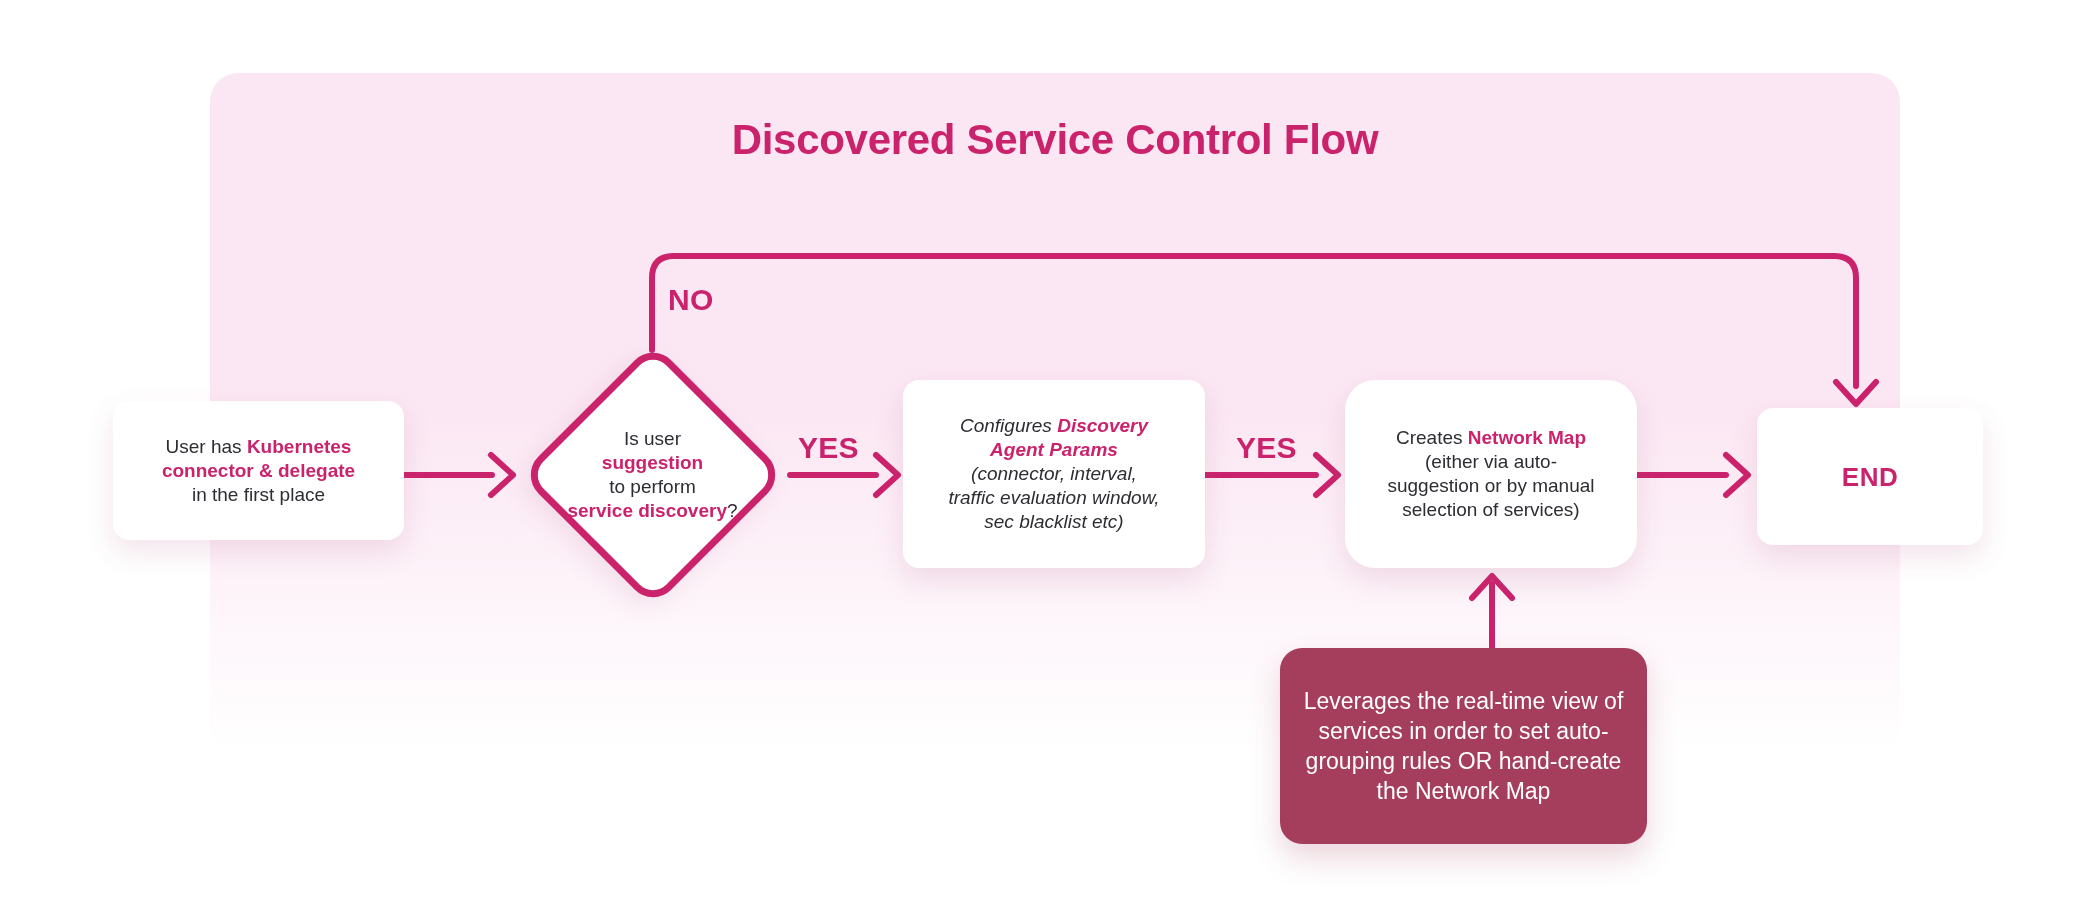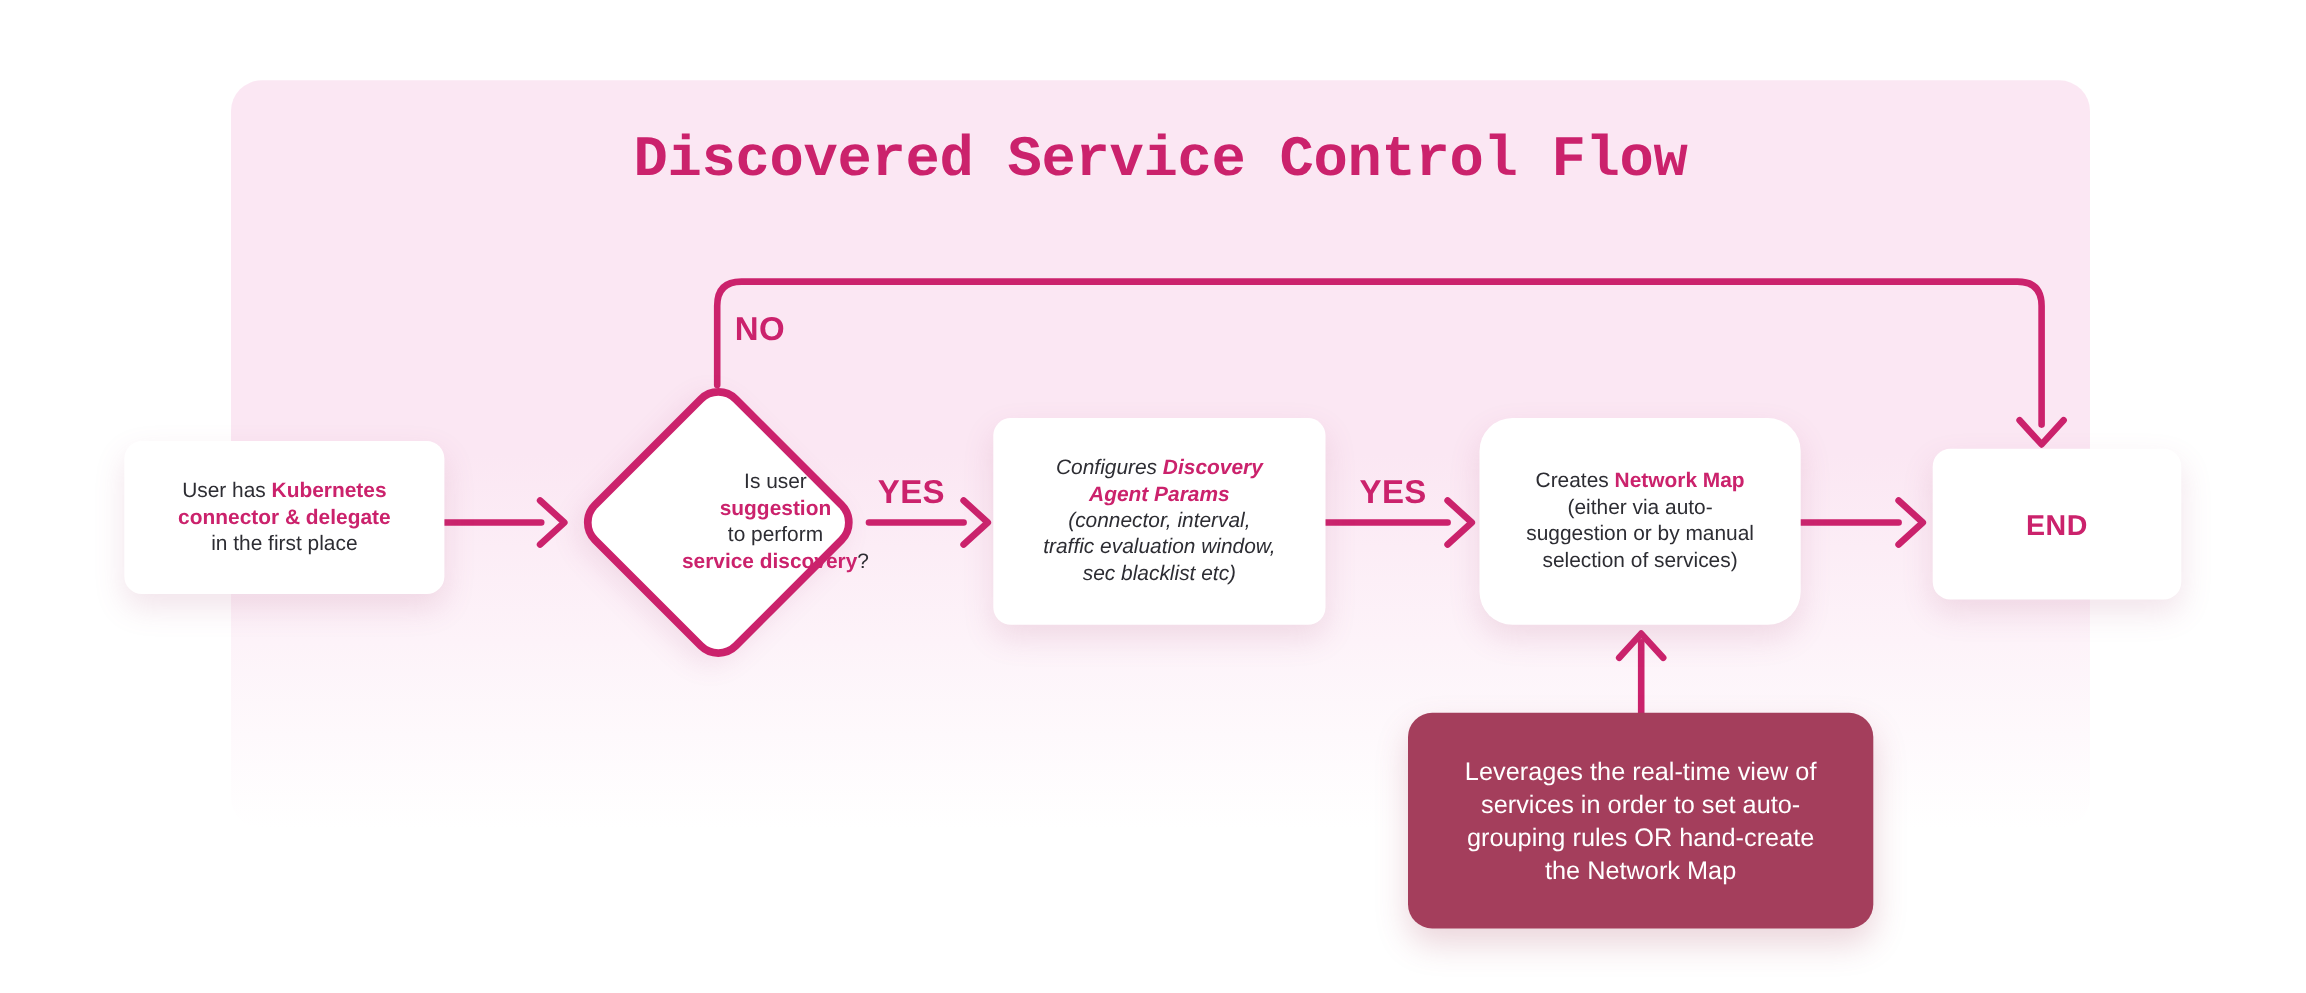--- a/index.html
+++ b/index.html
@@ -13,47 +13,47 @@
   *{margin:0;padding:0;box-sizing:border-box;}
   html,body{background:#FFFFFF;}
   body{font-family:"Liberation Sans","DejaVu Sans",sans-serif;}
   .canvas{position:relative;width:2096px;height:903px;background:#FFFFFF;overflow:hidden;}
   .panel{
     position:absolute;left:210px;top:73px;width:1690px;height:680px;border-radius:28px;
     background:linear-gradient(180deg,var(--panel-top) 0%,var(--panel-top) 50%,rgba(255,255,255,0) 100%);
   }
   .title{
     position:absolute;left:210px;top:116px;width:1690px;text-align:center;
-    font-size:52px;font-weight:700;color:var(--accent);letter-spacing:-0.3px;
-    font-family:Liberation Mono, monospace;
+    font-size:42px;font-weight:700;color:var(--accent);letter-spacing:-0.3px;
+    font-family:Liberation Sans, sans-serif;
   }
   .edges{position:absolute;left:0;top:0;width:2096px;height:903px;z-index:1;}
   .edge{stroke:var(--accent);stroke-width:6;fill:none;stroke-linecap:round;stroke-linejoin:round;}
   .node{
     position:absolute;background:var(--node-bg);border-radius:16px;z-index:2;
     display:flex;align-items:center;justify-content:center;text-align:center;
     color:var(--ink);font-size:19px;line-height:24px;
     box-shadow:0 12px 28px rgba(174,86,133,0.16);
   }
   .em{color:var(--accent);font-weight:700;}
   .diamond-wrap{position:absolute;left:515px;top:337px;width:275px;height:275px;z-index:2;}
   .diamond-shape{
     position:absolute;left:50%;top:50%;width:188px;height:188px;margin:-94px 0 0 -94px;
     background:var(--node-bg);border:7px solid var(--accent);border-radius:26px;
     transform:rotate(45deg);box-shadow:0 10px 24px rgba(174,86,133,0.12);
   }
   .diamond-text{
     position:absolute;left:0;top:0;right:0;bottom:0;z-index:2;
-    display:flex;align-items:center;justify-content:flex-end;text-align:center;
+    display:flex;align-items:center;justify-content:center;text-align:center;
     color:var(--ink);font-size:19px;line-height:24px;
   }
   .end-node{font-size:26px;font-weight:700;color:var(--accent);letter-spacing:0.5px;}
   .edge-label{position:absolute;font-weight:700;color:var(--accent);font-size:30px;z-index:3;letter-spacing:0.3px;}
   .note{
-    position:absolute;left:1280px;top:648px;width:423px;height:196px;z-index:2;
+    position:absolute;left:1280px;top:648px;width:367px;height:196px;z-index:2;
     background:var(--note);border-radius:22px;color:var(--note-text);
     display:flex;align-items:center;justify-content:center;text-align:center;
     font-size:23px;line-height:30px;box-shadow:0 14px 30px rgba(164,62,92,0.22);
     padding:0 6px;
   }
 </style>
 </head>
 <body>
 
 <div class="canvas">

